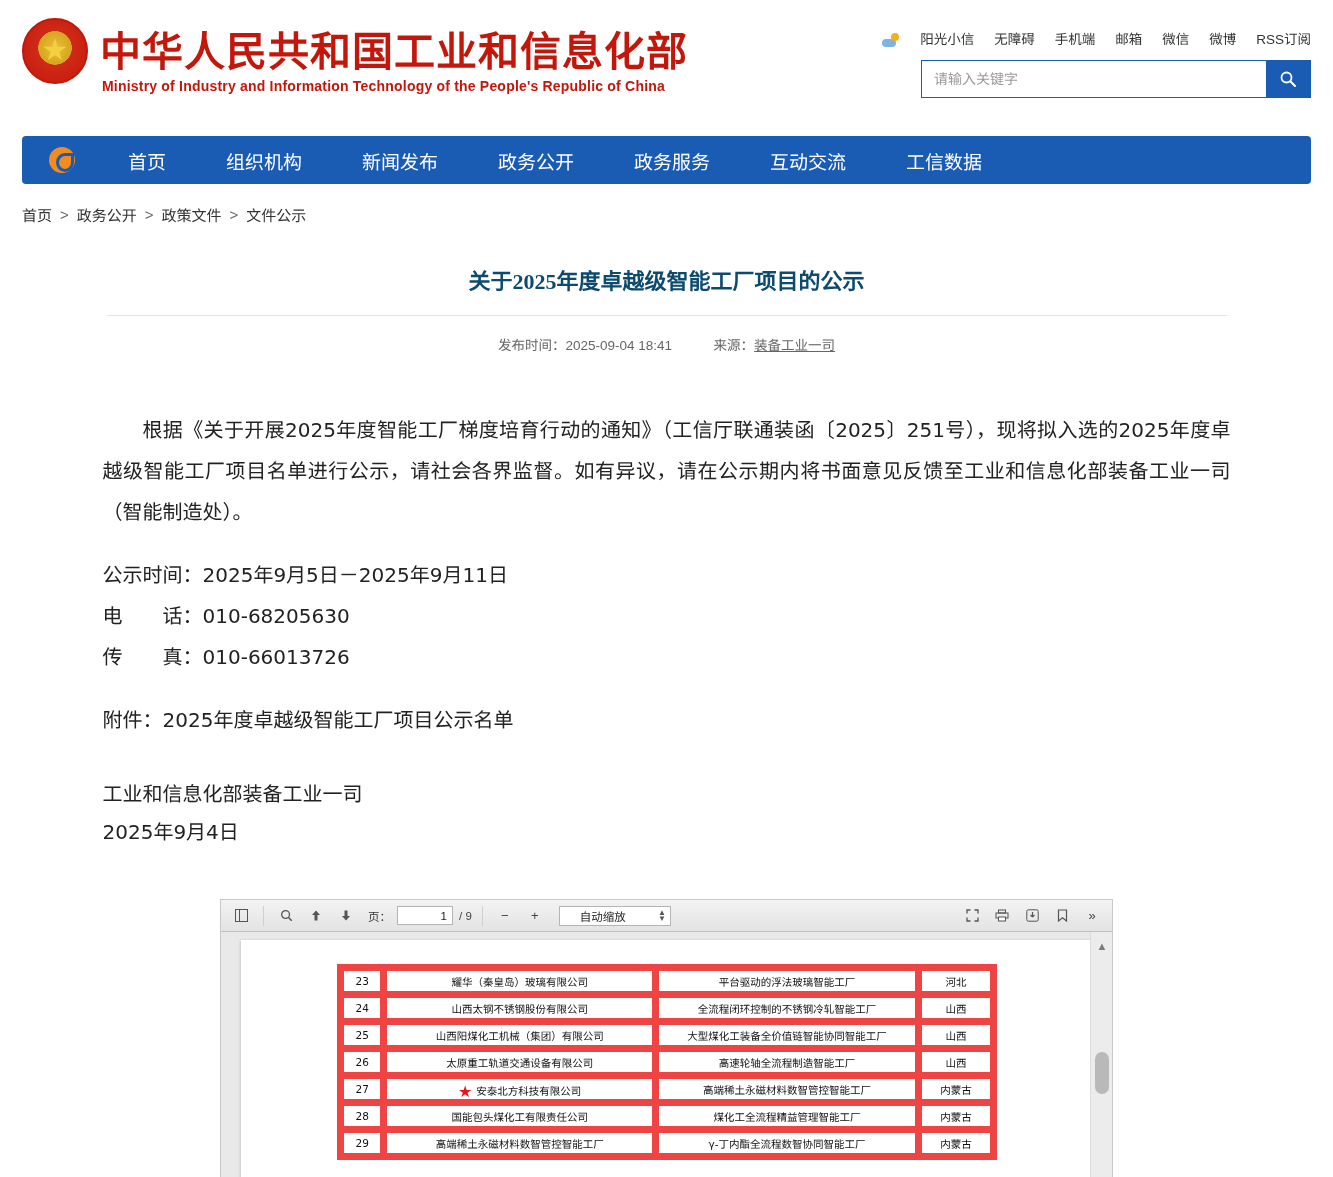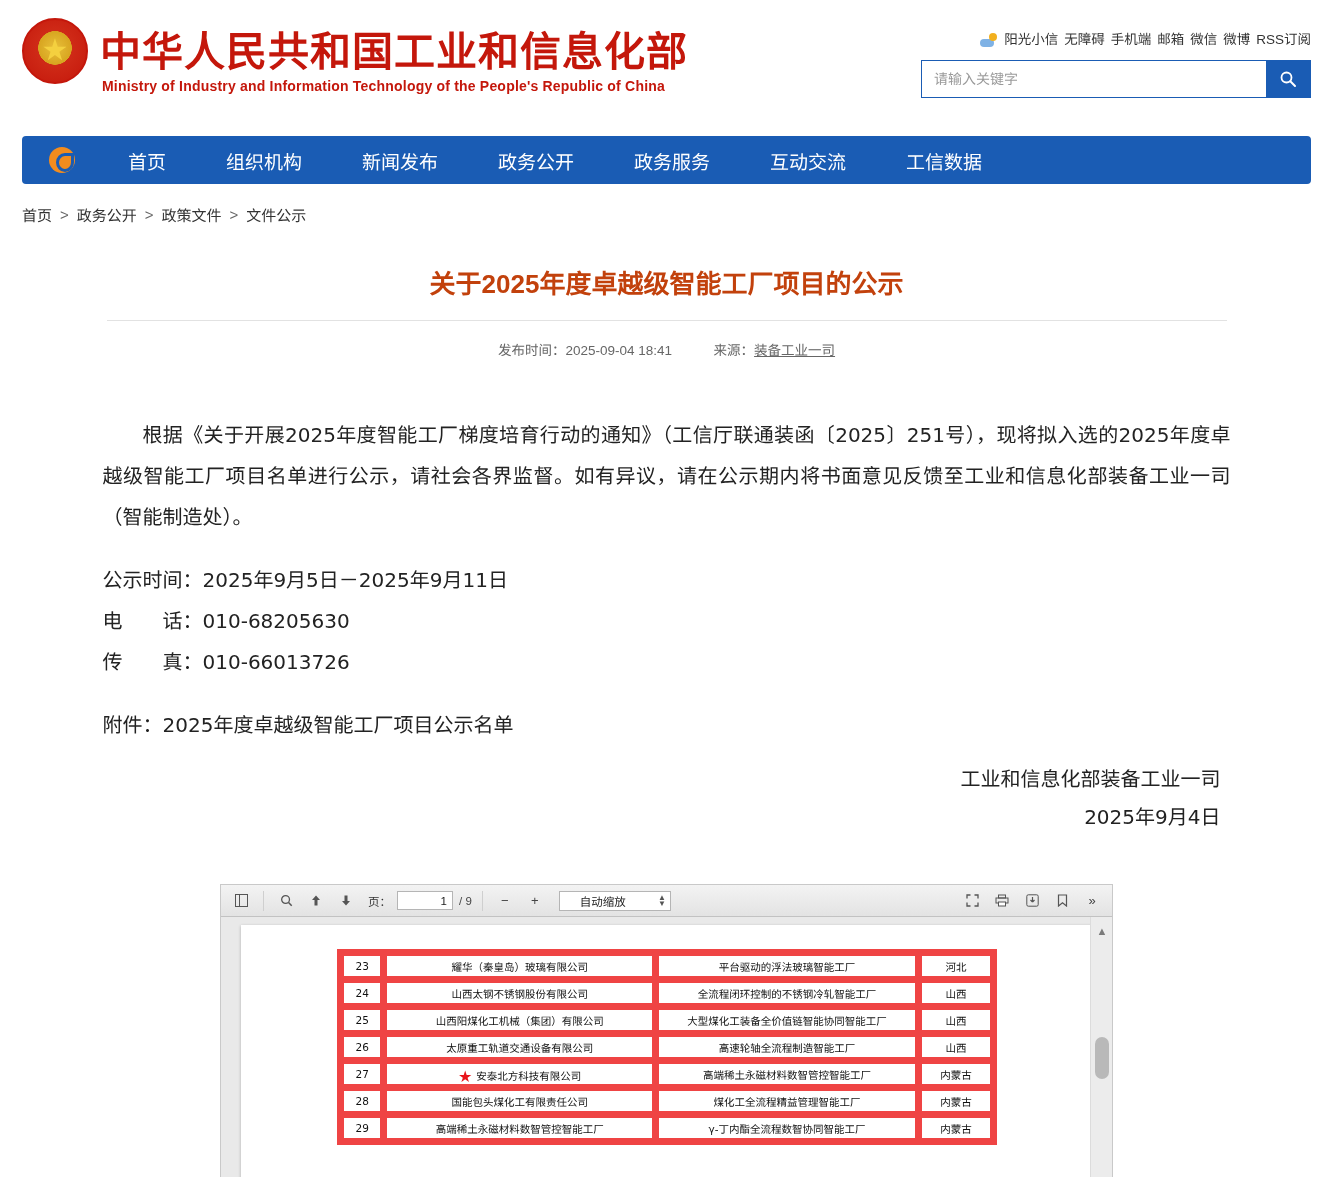--- a/index.html
+++ b/index.html
@@ -59,21 +59,21 @@
     letter-spacing: .2px;
     white-space: nowrap;
   }
   .toplinks {
     position: absolute;
     right: 22px; top: 28px;
     font-size: 13.5px;
     color: #333;
     display: flex;
     align-items: center;
-    gap: 6px;
+    gap: 20px;
     white-space: nowrap;
   }
   .toplinks a { color: #333; text-decoration: none; }
   .sun-icon {
     display: inline-block;
     width: 17px; height: 15px;
     position: relative; top: 2px;
     margin-right: 1px;
   }
   .sun-icon .cloud {
@@ -159,25 +159,25 @@
   .breadcrumb a { color: #333; text-decoration: none; }
   .breadcrumb .sep { color: #666; }
 
   
   .article {
     margin: 26px auto 0 auto;
     width: 1160px;
   }
   .doc-title {
     text-align: center;
-    font-size: 26px;
+    font-size: 22px;
     font-weight: bold;
-    color: #c2410c;
+    color: #0c4a6e;
     padding: 12px 0 20px 0;
-    font-family: Liberation Sans, sans-serif;
+    font-family: Liberation Serif, serif;
   }
   .meta-sep {
     border: 0;
     border-top: 1px solid #e2e2e2;
     margin: 0 20px;
   }
   .doc-meta {
     text-align: center;
     font-size: 13.5px;
     color: #666;
@@ -192,22 +192,22 @@
     font-size: 20px;
     color: #222;
     line-height: 2.05;
     font-family: "DejaVu Sans", "Liberation Sans", sans-serif;
   }
   .doc-body p { margin: 0; }
   .para-indent { text-indent: 2em; text-align: justify; }
   .block-gap { height: 22px; }
   .line-label { white-space: pre; }
   .sign {
-    margin-top: 14px;
-    text-align: right;
+    margin-top: 34px;
+    text-align: left;
     padding-right: 10px;
     line-height: 1.9;
   }
 
   
   .pdf-wrap {
     margin: 48px auto 0 auto;
     width: 893px;
     background: #e9e9e9;
     border: 1px solid #c9c9c9;

